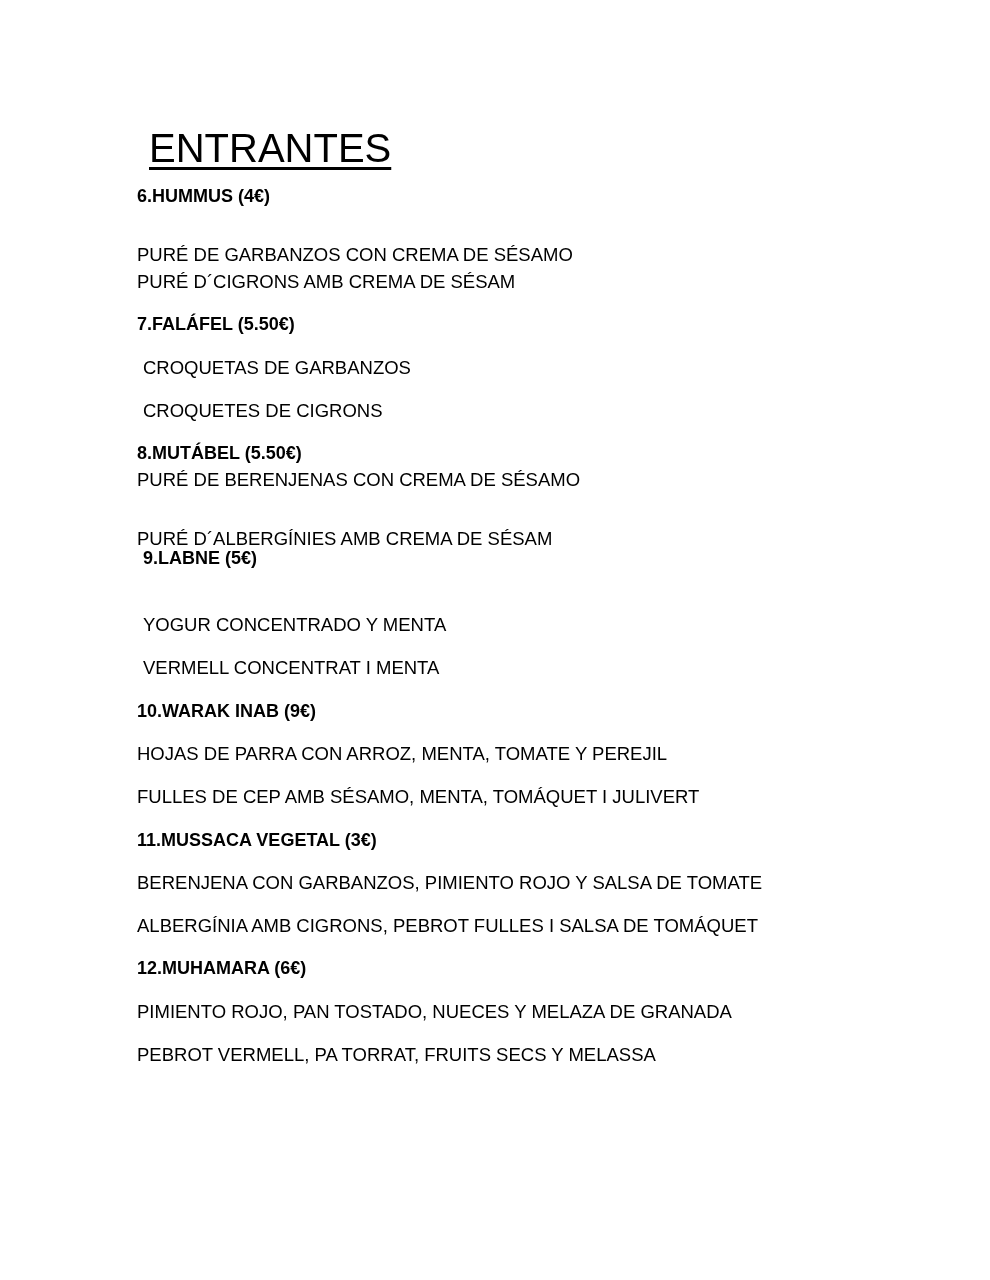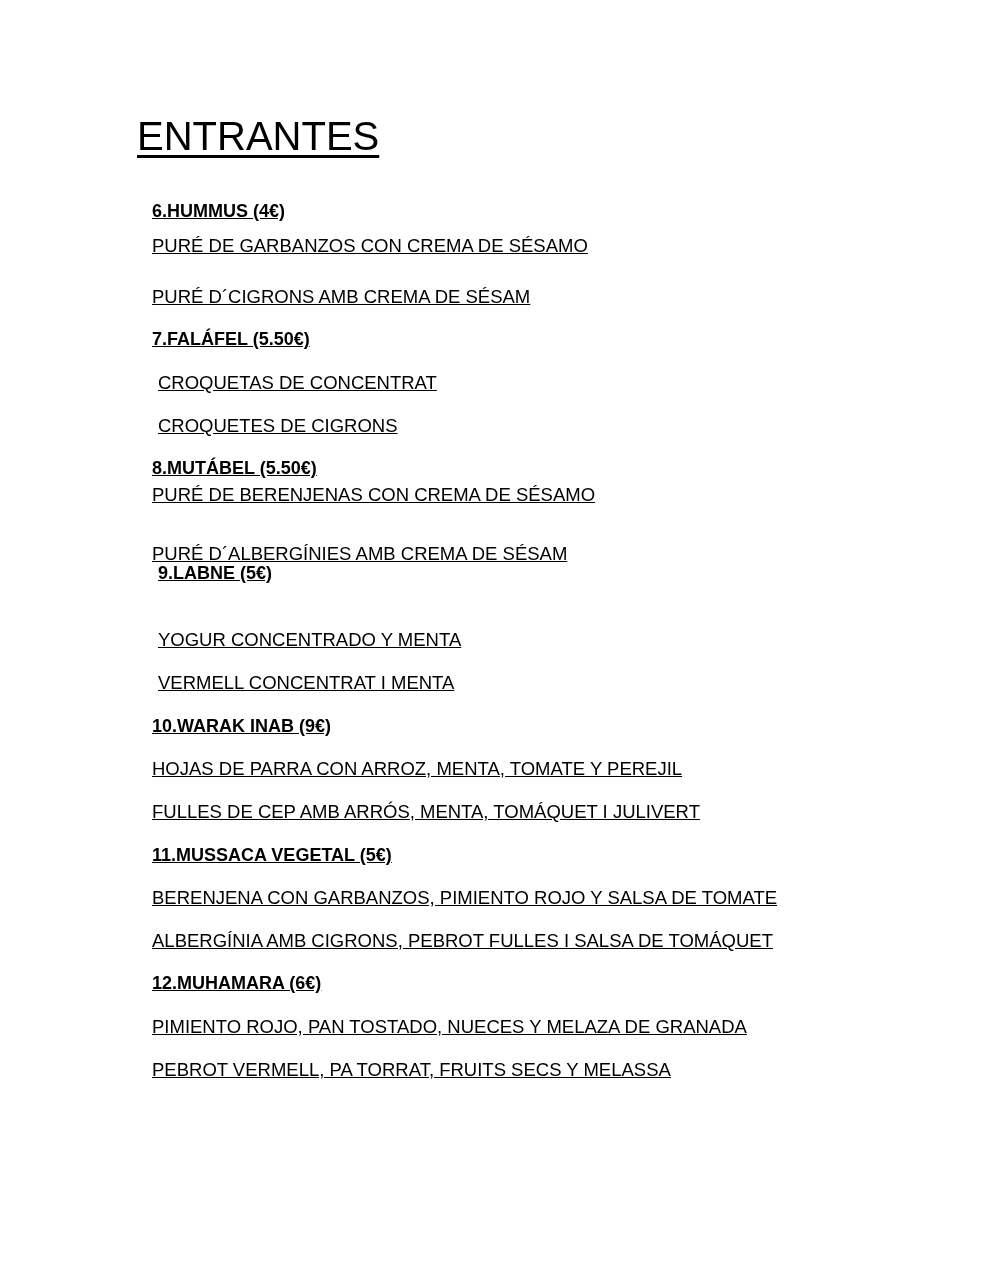--- a/index.html
+++ b/index.html
@@ -1,49 +1,49 @@
 <!DOCTYPE html>
 <html><head>
 <meta charset="utf-8">
 <style>
   html, body { margin: 0; padding: 0; background: #ffffff; }
   body { width: 990px; height: 1280px; position: relative; overflow: hidden;
          font-family: "Liberation Sans", sans-serif; color: #000; }
   .title { position: absolute; left: 137px; top: 113px; font-size: 40px;
            line-height: 46px; text-decoration: underline; text-decoration-thickness: 3px;
-           text-underline-offset: 5px; margin: 0; font-weight: normal; }
+           text-underline-offset: 5px; margin: 12px; font-weight: normal; }
   .line { position: absolute; left: 137px; font-size: 18.5px; line-height: 22px;
-          white-space: pre; margin: 15px; text-decoration: underline; }
+          white-space: pre; margin: 0; }
   .line.bold { font-weight: bold; font-size: 18px; }
   .line.indent { left: 143px; }
 </style>
 </head>
 <body>
 
 <h1 class="title">ENTRANTES</h1>
 
 <p class="line bold" style="top:185px">6.HUMMUS (4€)</p>
-<p class="line" style="top:220px">PURÉ DE GARBANZOS CON CREMA DE SÉSAMO</p>
+<p class="line" style="top:244px">PURÉ DE GARBANZOS CON CREMA DE SÉSAMO</p>
 <p class="line" style="top:271px">PURÉ D´CIGRONS AMB CREMA DE SÉSAM</p>
 
 <p class="line bold" style="top:313px">7.FALÁFEL (5.50€)</p>
-<p class="line indent" style="top:357px">CROQUETAS DE CONCENTRAT</p>
+<p class="line indent" style="top:357px">CROQUETAS DE GARBANZOS</p>
 <p class="line indent" style="top:400px">CROQUETES DE CIGRONS</p>
 
 <p class="line bold" style="top:442px">8.MUTÁBEL (5.50€)</p>
 <p class="line" style="top:469px">PURÉ DE BERENJENAS CON CREMA DE SÉSAMO</p>
 <p class="line" style="top:528px">PURÉ D´ALBERGÍNIES AMB CREMA DE SÉSAM</p>
 
 <p class="line bold indent" style="top:547px">9.LABNE (5€)</p>
 <p class="line indent" style="top:614px">YOGUR CONCENTRADO Y MENTA</p>
 <p class="line indent" style="top:657px">VERMELL CONCENTRAT I MENTA</p>
 
 <p class="line bold" style="top:700px">10.WARAK INAB (9€)</p>
 <p class="line" style="top:743px">HOJAS DE PARRA CON ARROZ, MENTA, TOMATE Y PEREJIL</p>
-<p class="line" style="top:786px">FULLES DE CEP AMB ARRÓS, MENTA, TOMÁQUET I JULIVERT</p>
+<p class="line" style="top:786px">FULLES DE CEP AMB SÉSAMO, MENTA, TOMÁQUET I JULIVERT</p>
 
-<p class="line bold" style="top:829px">11.MUSSACA VEGETAL (5€)</p>
+<p class="line bold" style="top:829px">11.MUSSACA VEGETAL (3€)</p>
 <p class="line" style="top:872px">BERENJENA CON GARBANZOS, PIMIENTO ROJO Y SALSA DE TOMATE</p>
 <p class="line" style="top:915px">ALBERGÍNIA AMB CIGRONS, PEBROT FULLES I SALSA DE TOMÁQUET</p>
 
 <p class="line bold" style="top:957px">12.MUHAMARA (6€)</p>
 <p class="line" style="top:1001px">PIMIENTO ROJO, PAN TOSTADO, NUECES Y MELAZA DE GRANADA</p>
 <p class="line" style="top:1044px">PEBROT VERMELL, PA TORRAT, FRUITS SECS Y MELASSA</p>
 
 </body></html>

